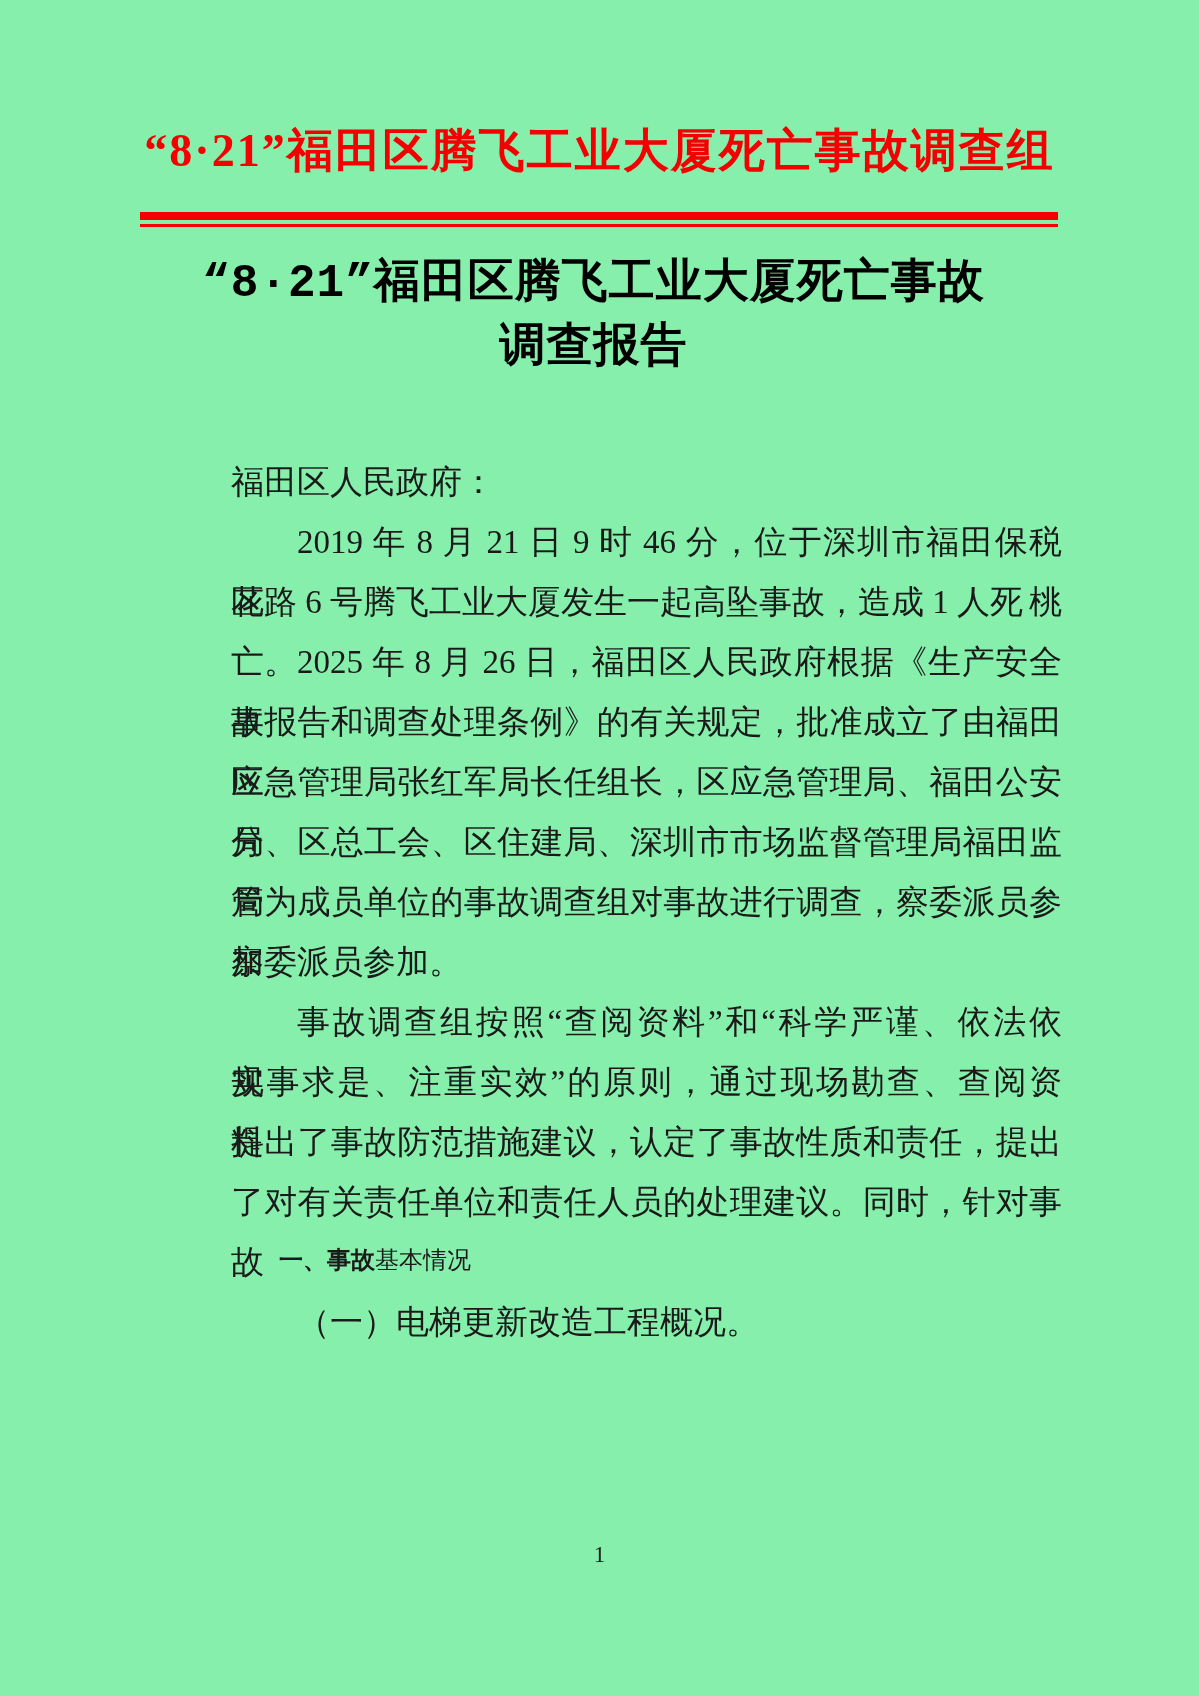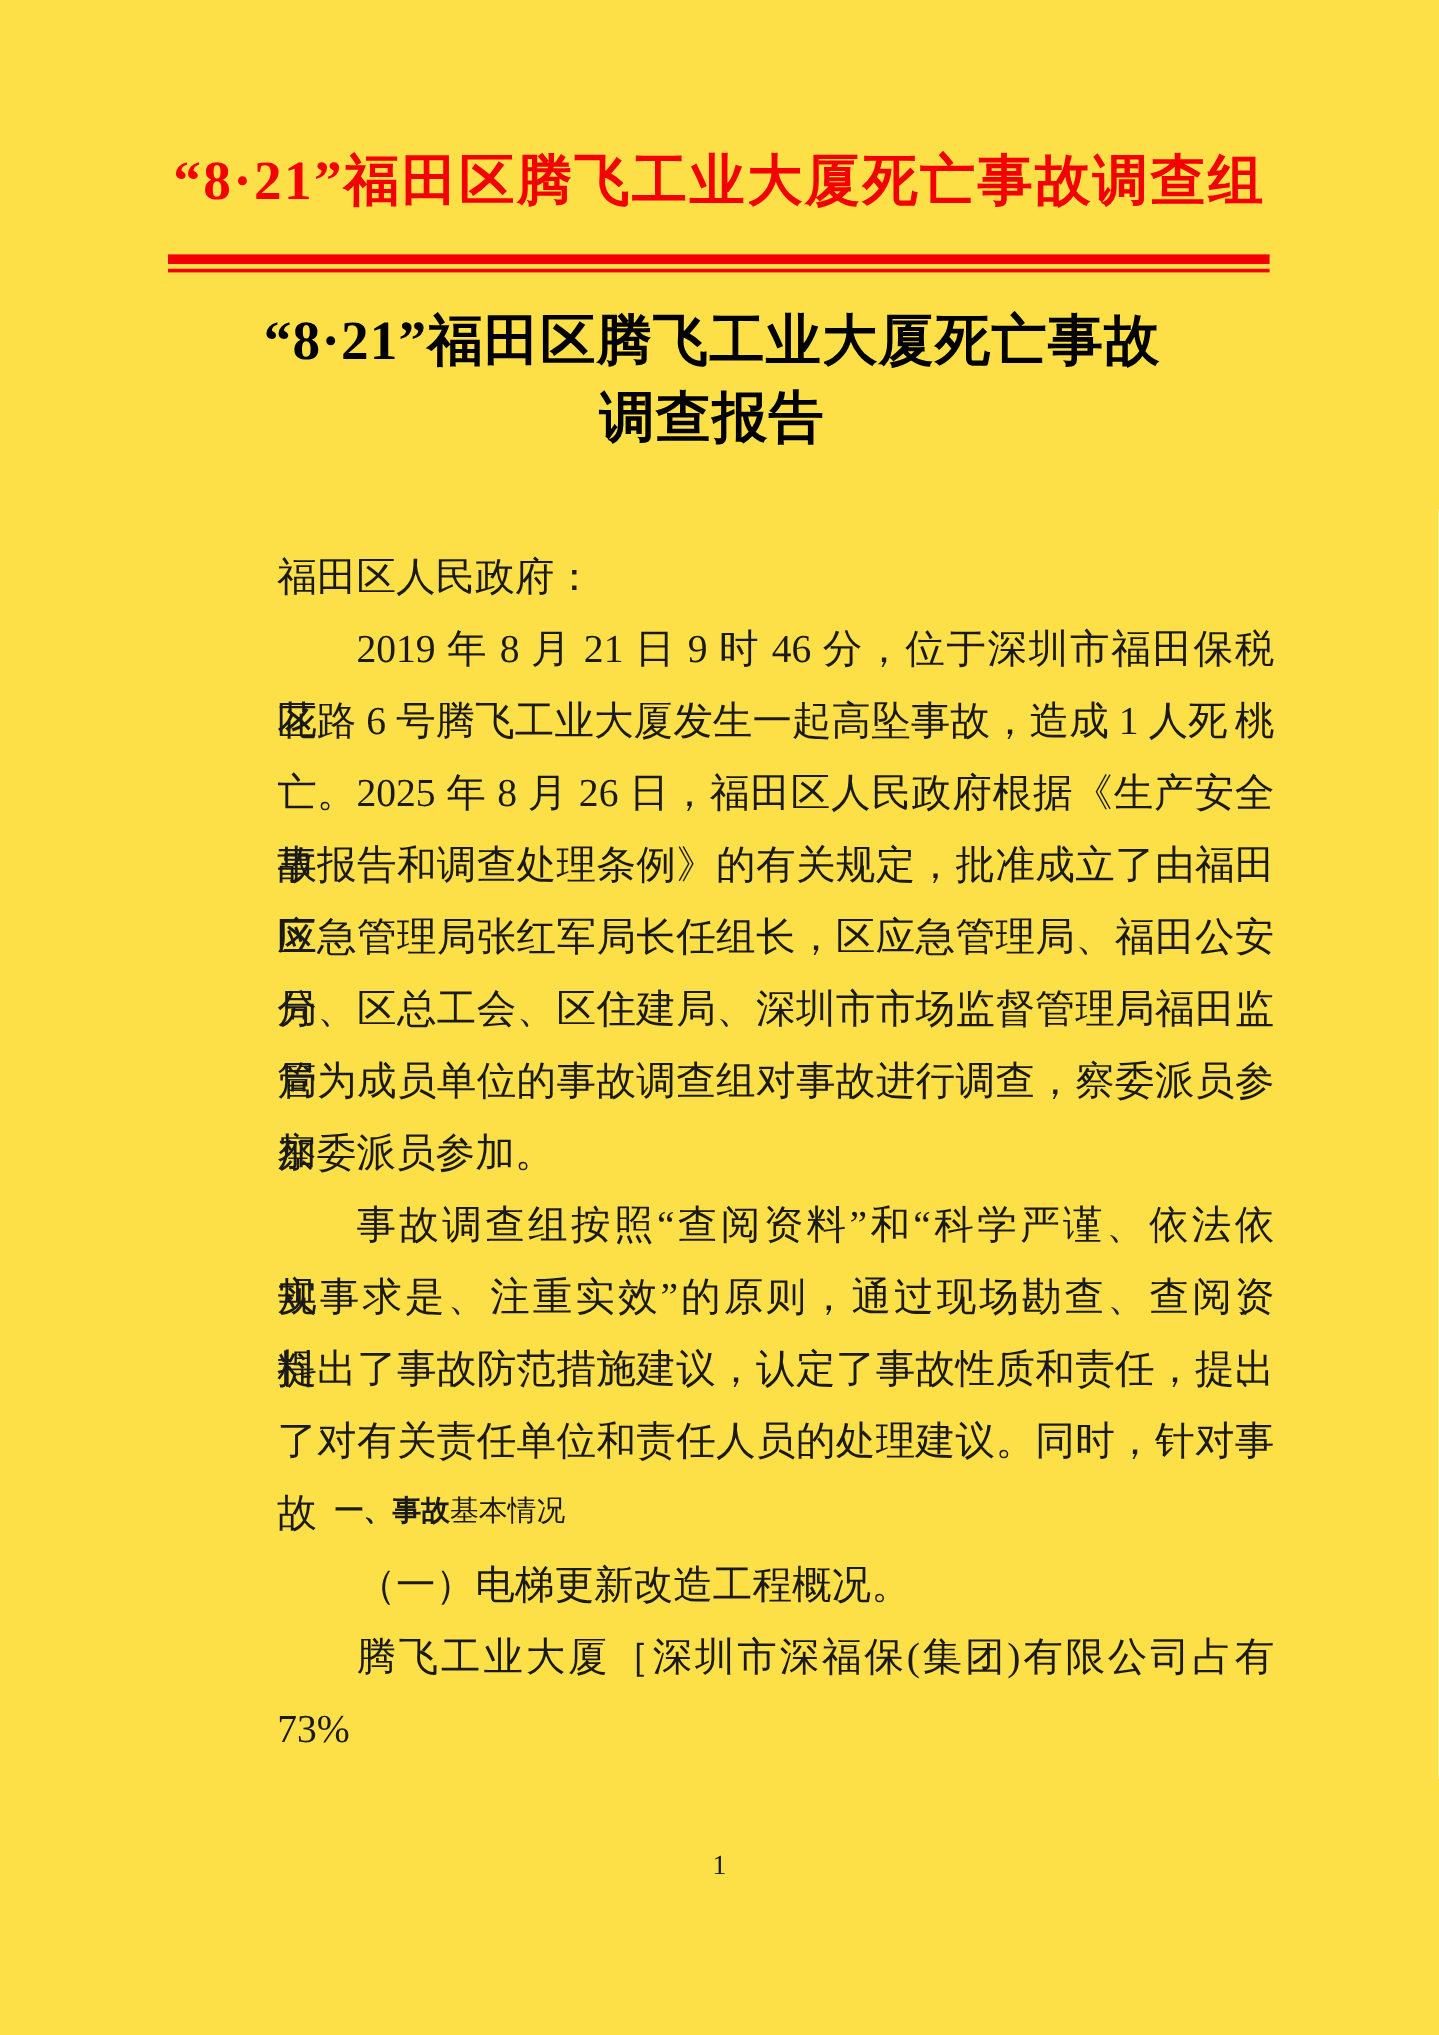--- a/index.html
+++ b/index.html
@@ -1,20 +1,20 @@
 <!DOCTYPE html>
 <html><head>
 <meta charset="utf-8">
 <style>
   html,body{margin:0;padding:0;background:#ffffff;}
   .page{
     position:relative;
     width:1199px;
     height:1696px;
-    background:#fde047;
+    background:#86efac;
     overflow:hidden;
     font-family:"Liberation Serif","DejaVu Serif",serif;
     color:#111111;
   }
   
   .banner{
     position:absolute;
     top:120px;left:0;right:0;
     text-align:center;
     font-size:46px;
@@ -37,20 +37,21 @@
   .doc-title{
     position:absolute;
     top:252px;left:0;right:12px;
     margin:0;
     text-align:center;
     font-size:46px;
     font-weight:bold;
     line-height:64px;
     letter-spacing:1px;
     color:#000000;
+    font-family:Liberation Mono, monospace;
   }
   .doc-title .tline{display:block;}
   
   .body{
     position:absolute;
     top:452px;
     left:183px;
     width:831px;
     font-size:33px;
     line-height:60px;
@@ -113,19 +114,18 @@
       <div class="line just">提出了事故防范措施建议，认定了事故性质和责任，提出</div>
       <div class="line just">了对有关责任单位和责任人员的处理建议。同时，针对事故</div>
     </div>
 
     <div class="line hline ind">
       <span class="hbold">一、事故</span><span class="hrest">基本情况</span>
     </div>
 
     <div class="line ind">（一）电梯更新改造工程概况。</div>
 
-    <div class="line ind just">腾飞工业大厦［深圳市深福保(集团)有限公司占有 73%</div>
 
   </div>
 
   <div class="pageno">1</div>
 
 </div>
 
 </body></html>

